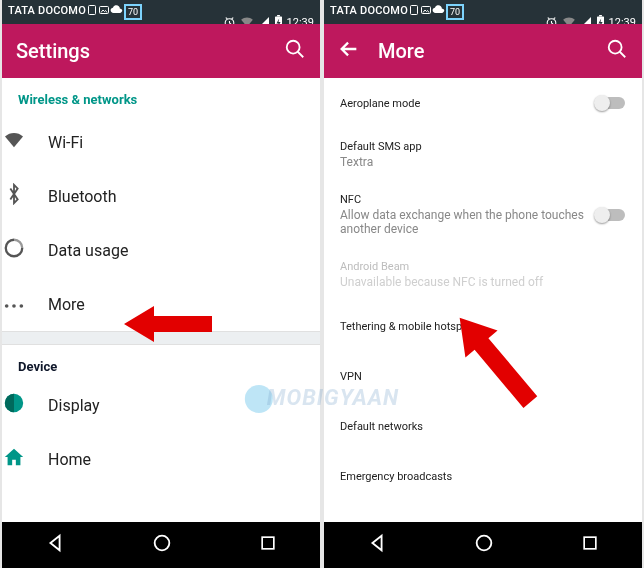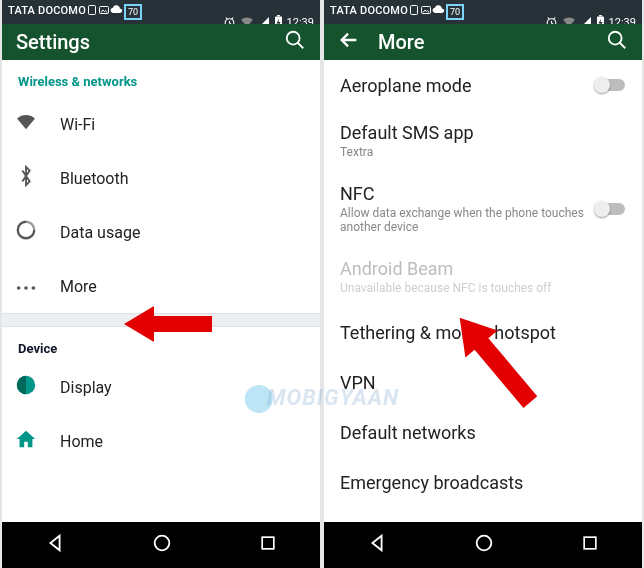--- a/index.html
+++ b/index.html
@@ -6,33 +6,33 @@
   body { font-family: Roboto, "Segoe UI", Arial, sans-serif; background: #e6e6e6; width: 644px; height: 568px; overflow: hidden; position: relative; }
   .screens { display: flex; gap: 4px; width: 640px; height: 568px; margin: 0 auto; }
   .screen { width: 318px; height: 568px; background: #fff; position: relative; overflow: hidden; display: flex; flex-direction: column; }
   .statusbar { height: 24px; background: #263238; color: #fff; display: flex; align-items: center; justify-content: space-between; padding: 0 6px; font-size: 11px; }
   .sb-left { display: flex; }
   .sb-right { display: flex; align-items: center; gap: 4px; margin-top: 20px; }
   .sb-right svg { display: block; }
   .carrier { font-weight: 500; letter-spacing: 0.2px; }
   .sb-ico { display: inline-flex; }
   .batt-box { border: 2px solid #7dd3fc; padding: 0 2px; font-size: 9px; line-height: 12px; }
-  .appbar { height: 36px; background: #14532d; color: #fff; display: flex; align-items: center; padding: 0 14px; gap: 18px; }
+  .appbar { height: 54px; background: #be185d; color: #fff; display: flex; align-items: center; padding: 0 14px; gap: 18px; }
   .appbar .title { font-size: 20px; font-weight: 500; flex: 1; }
   .appbar .back { cursor: pointer; }
   .search { cursor: pointer; }
   .content { flex: 1; background: #fff; overflow: hidden; position: relative; }
   .subhead { color: #009688; font-size: 13px; font-weight: 700; padding: 14px 16px 8px; }
-  .row { display: flex; align-items: center; gap: 22px; padding: 14px 12px; min-height: 54px; cursor: pointer; }
+  .row { display: flex; align-items: center; gap: 22px; padding: 14px 0; min-height: 54px; cursor: pointer; }
   .row .ico { width: 24px; text-align: center; color: #555; }
   .row .label { font-size: 16px; color: #222; }
   .gap { height: 14px; background: #eceff1; border-top: 1px solid #e0e0e0; border-bottom: 1px solid #e0e0e0; }
   .subhead2 { color: #0f172a; font-size: 13px; font-weight: 700; padding: 14px 16px 4px; }
   .irow { padding: 12px 16px; border-bottom: 0; min-height: 50px; display: flex; flex-direction: column; justify-content: center; position: relative; cursor: pointer; }
-  .irow .t1 { font-size: 18px; color: #222; }
+  .irow .t1 { font-size: 11px; color: #222; }
   .irow .t2 { font-size: 12px; color: #888; margin-top: 2px; }
   .irow.disabled .t1 { color: #bdbdbd; }
   .irow.disabled .t2 { color: #cfcfcf; }
   .toggle { position: absolute; right: 14px; top: 50%; transform: translateY(-50%); width: 34px; height: 18px; }
   .toggle .track { width: 28px; height: 12px; background: #bdbdbd; border-radius: 6px; position: absolute; top: 3px; left: 3px; }
   .toggle .thumb { width: 16px; height: 16px; background: #eee; border-radius: 50%; position: absolute; top: 1px; left: 0; box-shadow: 0 1px 2px rgba(0,0,0,.4); }
   .navbar { height: 46px; background: #000; display: flex; align-items: center; justify-content: space-around; }
   .navbar .nbtn { color: #fff; cursor: pointer; }
   .arrow { position: absolute; pointer-events: none; }
   .arrow1 { left: 124px; top: 300px; }
@@ -236,21 +236,21 @@
       <div class="irow" style="padding-right:44px;">
         <span class="t1">NFC</span>
         <span class="t2">Allow data exchange when the phone touches another device</span>
         <span class="toggle">
             <span class="track"></span>
             <span class="thumb"></span>
           </span>
       </div>
       <div class="irow disabled">
         <span class="t1">Android Beam</span>
-        <span class="t2">Unavailable because NFC is touches off</span>
+        <span class="t2">Unavailable because NFC is turned off</span>
       </div>
       <div class="irow">
         <span class="t1">Tethering &amp; mobile hotspot</span>
       </div>
       <div class="irow">
         <span class="t1">VPN</span>
       </div>
       <div class="irow">
         <span class="t1">Default networks</span>
       </div>

